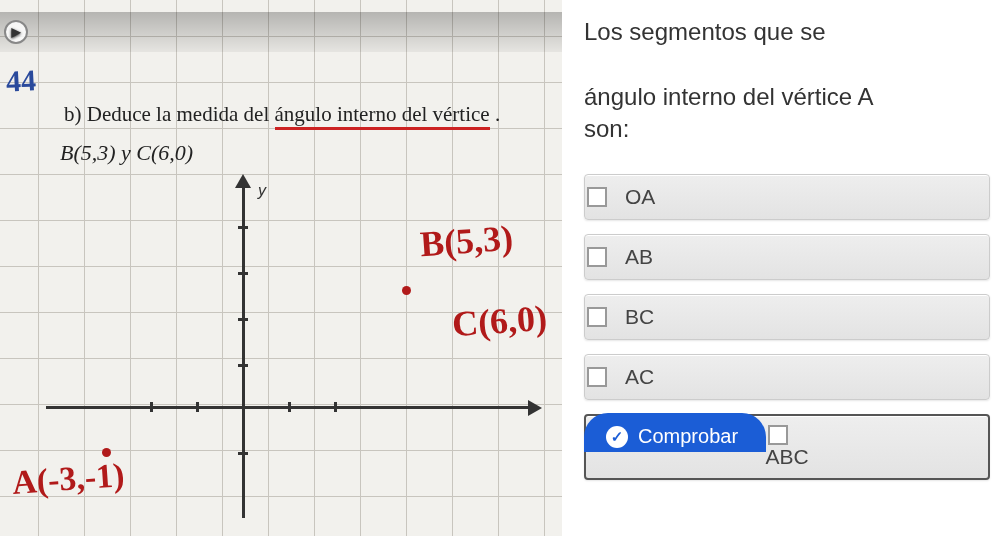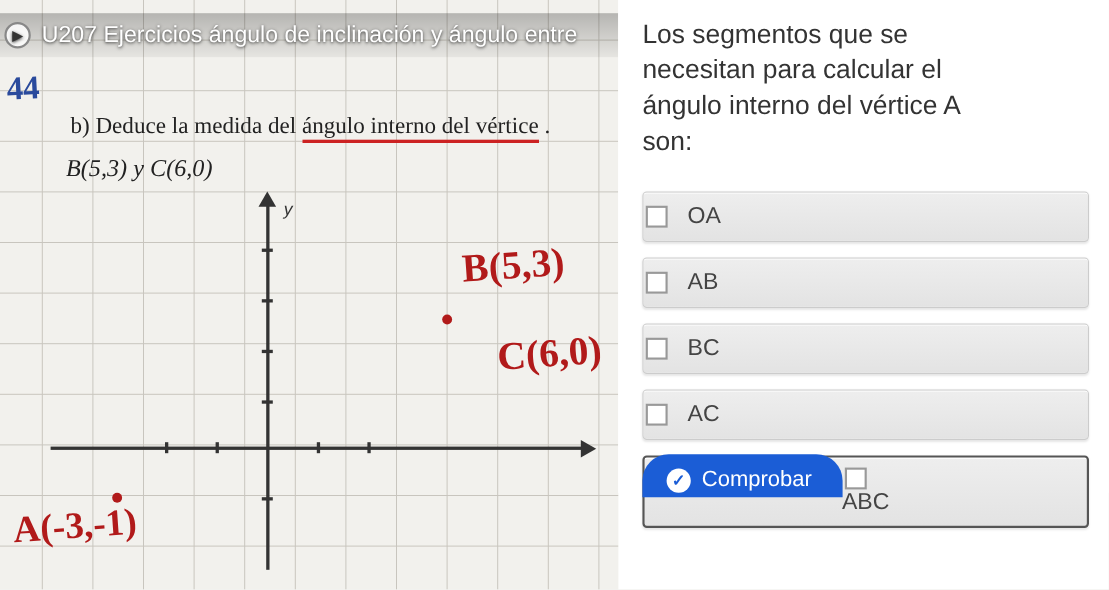--- a/index.html
+++ b/index.html
@@ -224,21 +224,20 @@
     }
   </style>
 </head>
 <body>
 
 <div class="left-panel">
   <div class="grid-paper"></div>
 
   <div class="video-title-bar">
     <div class="yt-badge">▶</div>
-    <span>U207 Ejercicios ángulo de inclinación y ángulo entre</span>
   </div>
 
   <div class="exercise-number">44</div>
 
   <div class="problem-text">
     <span>b) Deduce la medida del </span><span class="underline-red">ángulo interno del vértice</span> .
   </div>
 
   <div class="coords-text">B(5,3) y C(6,0)</div>
 
@@ -265,21 +264,21 @@
   </div>
 
   <div class="hand-red" style="top:460px; left:12px; font-size:34px;">A(-3,-1)</div>
   <div class="hand-red" style="top:220px; left:420px; font-size:36px;">B(5,3)</div>
   <div class="hand-red" style="top:300px; left:452px; font-size:36px;">C(6,0)</div>
 </div>
 
 <div class="right-panel">
   <div class="question-text">
     <span>Los segmentos que se</span><br>
-    <span>necesitan para calcular el</span><br>
+    <br>
     <span>ángulo interno del vértice A</span><br>
     <span>son:</span>
   </div>
 
   <div class="option">
     <div class="checkbox"></div>
     <span>OA</span>
   </div>
 
   <div class="option">

